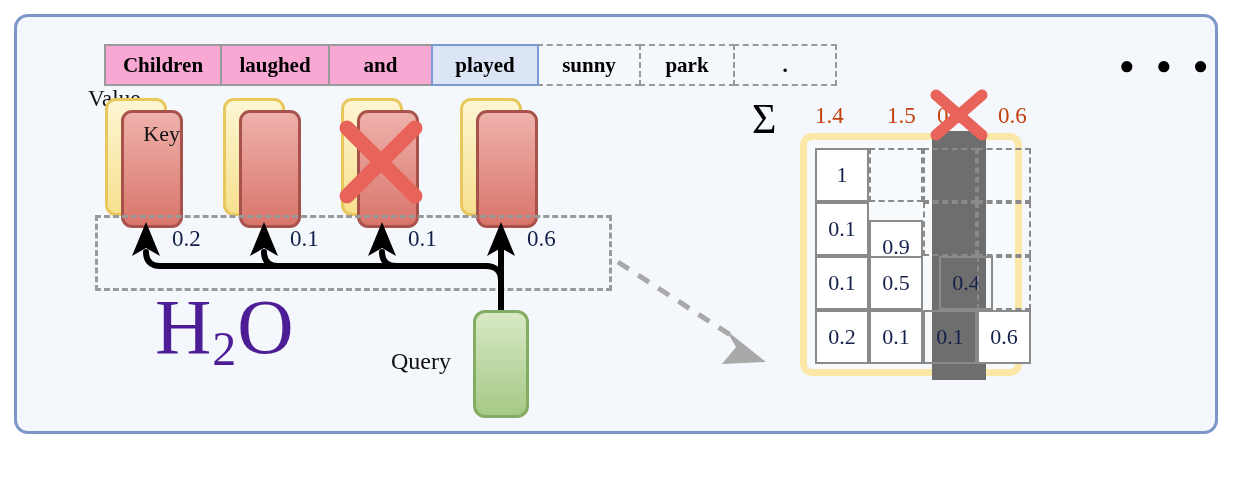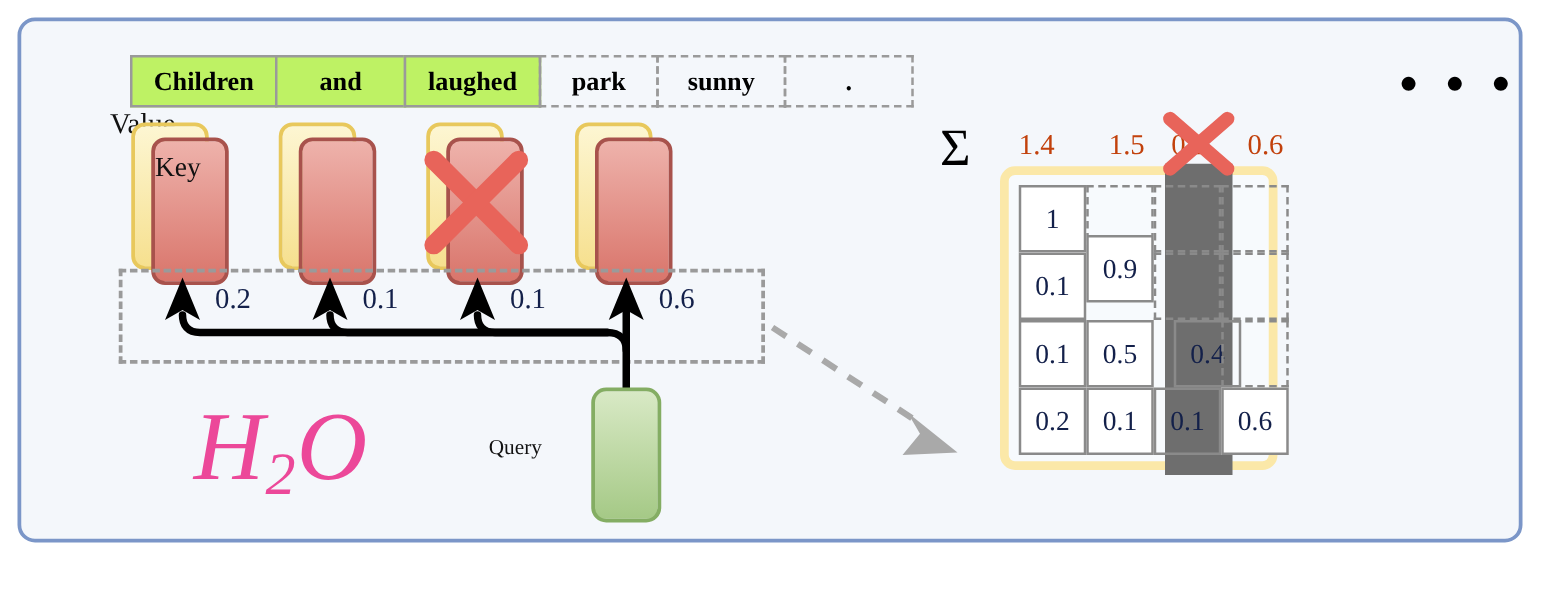--- a/index.html
+++ b/index.html
@@ -9,58 +9,58 @@
   .panel{
     position:absolute;left:14px;top:14px;width:1204px;height:420px;
     background:#f4f7fb;border:3px solid #7b96c8;border-radius:14px;box-sizing:border-box;
   }
 
   
   .tokens{position:absolute;left:104px;top:44px;height:42px;display:flex;align-items:stretch;}
   .tok{
     display:flex;align-items:center;justify-content:center;
     font-family:"Liberation Serif",serif;font-weight:bold;font-size:21px;color:#000;
-    background:#bef264;box-sizing:border-box;margin-right:-2px;
+    background:#f9a8d4;box-sizing:border-box;margin-right:-2px;
   }
   .tok.solid{border:2px solid #9a9a9a;}
   .tok.dashed{border:2px dashed #9a9a9a;background:transparent;}
   .tok.sel{border:2px solid #7b9ad1;background:#dbe5f6;position:relative;z-index:3;}
   .ellipsis{position:absolute;left:1119px;top:54px;font-size:26px;letter-spacing:7px;color:#000;
     font-family:"Liberation Sans",sans-serif;line-height:22px;}
 
   
   .kvgroup{position:absolute;}
   .valcard{
     position:absolute;left:0;top:0;width:62px;height:118px;border-radius:11px;
     background:linear-gradient(180deg,#fdf6d2 0%,#f6e08f 100%);
     border:3px solid #e8c85c;box-sizing:border-box;
   }
   .keycard{
     position:absolute;left:16px;top:12px;width:62px;height:118px;border-radius:11px;
     background:linear-gradient(180deg,#eeb2ab 0%,#d9756b 100%);
     border:3px solid #a8524c;box-sizing:border-box;
-    display:flex;align-items:flex-start;justify-content:flex-start;padding-top:8px;
+    display:flex;align-items:flex-start;justify-content:flex-end;padding-top:8px;
   }
   .keylabel{font-size:22px;color:#111;font-family:"Liberation Serif",serif;}
   .lbl-value{position:absolute;left:88px;top:86px;font-size:23px;color:#111;}
 
   
   .attnbox{position:absolute;left:95px;top:215px;width:517px;height:76px;
     border:3px dashed #9a9a9a;box-sizing:border-box;}
 
   .w{position:absolute;font-size:23px;color:#13204a;font-family:"Liberation Serif",serif;}
 
   
   .query{position:absolute;left:473px;top:310px;width:56px;height:108px;border-radius:12px;
     background:linear-gradient(180deg,#d8e9c5 0%,#a5c986 100%);
     border:3px solid #84ad63;box-sizing:border-box;}
-  .lbl-query{position:absolute;left:391px;top:348px;font-size:17px;color:#111;}
+  .lbl-query{position:absolute;left:391px;top:348px;font-size:24px;color:#111;}
 
-  .h2o{position:absolute;left:155px;top:312px;font-family:"Liberation Serif",serif;
-    font-style:italic;font-size:78px;color:#ec4899;letter-spacing:1px;}
+  .h2o{position:absolute;left:155px;top:282px;font-family:"Liberation Serif",serif;
+    font-size:78px;color:#4c1d95;letter-spacing:1px;}
   .h2o sub{font-size:48px;vertical-align:baseline;position:relative;top:12px;}
 
   
   .sigma{position:absolute;left:752px;top:98px;font-size:42px;line-height:42px;color:#000;
     font-family:"Liberation Serif",serif;}
   .colsum{position:absolute;font-size:23px;color:#c2410c;}
 
   .matwrap{position:absolute;left:800px;top:133px;width:222px;height:243px;
     border:7px solid #fbe8a8;border-radius:12px;box-sizing:border-box;background:#f7fafd;}
   .grid{position:absolute;left:815px;top:148px;}
@@ -72,24 +72,25 @@
   .cell.onDark{background:transparent;border-color:#8a8a8a;}
 </style>
 </head>
 <body>
 
 <div id="root">
   <div class="panel"></div>
 
   <div class="tokens" id="tokens">
       <div class="tok solid" style="width: 118px;">Children</div>
+      <div class="tok solid" style="width: 110px;">laughed</div>
       <div class="tok solid" style="width: 105px;">and</div>
-      <div class="tok solid" style="width: 110px;">laughed</div>
+      <div class="tok sel" style="width: 108px;">played</div>
+      <div class="tok dashed" style="width: 104px;">sunny</div>
       <div class="tok dashed" style="width: 96px;">park</div>
-      <div class="tok dashed" style="width: 104px;">sunny</div>
       <div class="tok dashed" style="width: 104px;">.</div>
     </div>
   <div class="ellipsis">● ● ●</div>
 
   <div class="lbl-value">Value</div>
 
   <div id="cards">
       <div class="kvgroup" style="left: 105px; top: 98px; width: 90px; height: 145px;">
         <div class="valcard"></div>
         <div class="keycard">
@@ -160,21 +161,21 @@
       <div class="colsum" style="left: 998px; top: 103px;">0.6</div>
     </div>
   <div class="matwrap"></div>
   <div class="darkcol"></div>
   <div class="grid" id="grid">
       <div class="cell solid" style="left: 0px; top: 0px; width: 54px; height: 54px;">1</div>
       <div class="cell dashed" style="left: 54px; top: 0px; width: 54px; height: 54px;"></div>
       <div class="cell dashed onDark" style="left: 108px; top: 0px; width: 54px; height: 54px;"></div>
       <div class="cell dashed" style="left: 162px; top: 0px; width: 54px; height: 54px;"></div>
       <div class="cell solid" style="left: 0px; top: 54px; width: 54px; height: 54px;">0.1</div>
-      <div class="cell solid" style="left: 54px; top: 40px; width: 54px; height: 54px;">0.9</div>
+      <div class="cell solid" style="left: 54px; top: 72px; width: 54px; height: 54px;">0.9</div>
       <div class="cell dashed onDark" style="left: 108px; top: 54px; width: 54px; height: 54px;"></div>
       <div class="cell dashed" style="left: 162px; top: 54px; width: 54px; height: 54px;"></div>
       <div class="cell solid" style="left: 0px; top: 108px; width: 54px; height: 54px;">0.1</div>
       <div class="cell solid" style="left: 54px; top: 108px; width: 54px; height: 54px;">0.5</div>
       <div class="cell solid onDark" style="left: 124px; top: 108px; width: 54px; height: 54px;">0.4</div>
       <div class="cell dashed" style="left: 162px; top: 108px; width: 54px; height: 54px;"></div>
       <div class="cell solid" style="left: 0px; top: 162px; width: 54px; height: 54px;">0.2</div>
       <div class="cell solid" style="left: 54px; top: 162px; width: 54px; height: 54px;">0.1</div>
       <div class="cell solid onDark" style="left: 108px; top: 162px; width: 54px; height: 54px;">0.1</div>
       <div class="cell solid" style="left: 162px; top: 162px; width: 54px; height: 54px;">0.6</div>

